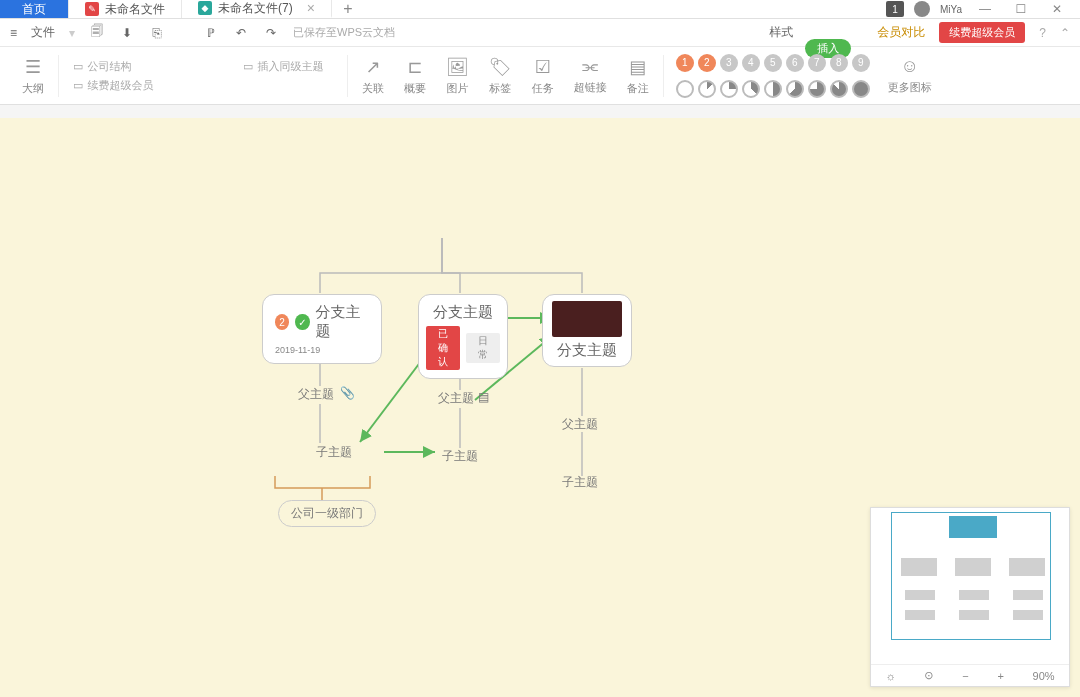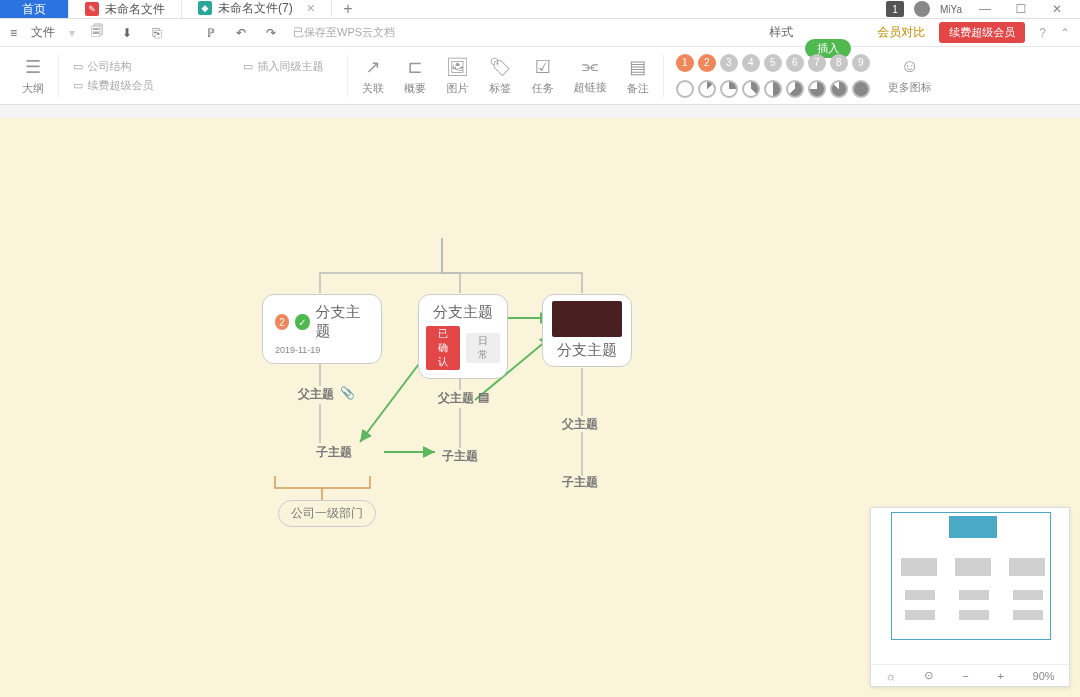--- a/index.html
+++ b/index.html
@@ -41,21 +41,21 @@
   .priority-row { display:flex; flex-direction:column; gap:4px; padding:0 8px;}
 
   
   .canvas { position: absolute; top: 118px; left:0; right:0; bottom:0; background: #faf5da; }
   .node { position: absolute; background: #fff; border: 1px solid #ccc; border-radius: 12px; padding: 8px 12px; font-size: 15px; color: #666; display:flex; flex-direction:column; align-items:center; gap:4px;}
   .node.root { font-size: 22px; border-radius: 6px; padding: 18px 30px; border:2px solid #ccc; color:#888;}
   .node .row1 { display:flex; align-items:center; gap:6px;}
   .mini-badge { width:16px; height:16px; border-radius:50%; color:#fff; font-size:10px; display:flex; align-items:center; justify-content:center;}
   .tag { font-size:10px; padding:1px 12px; border-radius:2px;}
   .datestamp { font-size:9px; color:#888; align-self:flex-start;}
-  .plain { position:absolute; font-size:12px; color:#777;font-weight:bold; }
+  .plain { position:absolute; font-size:12px; color:#777; }
   .summary-node { position:absolute; border:1px solid #ccc; border-radius:14px; padding:4px 12px; font-size:12px; color:#777; background:#faf5da;}
   .img-thumb { width:70px; height:36px; background:#4a1f1f; border-radius:2px;}
 
   .minimap { position:absolute; right:10px; bottom:10px; width:200px; height:180px; background:#fff; border:1px solid #ddd; box-shadow:0 1px 4px rgba(0,0,0,.1); }
   .minimap .footer { position:absolute; bottom:4px; left:0; right:0; display:flex; justify-content:space-around; align-items:center; font-size:11px; color:#888; border-top:1px solid #eee; padding-top:4px;}
   .mm-shape { position:absolute; background:#d0d0d0;}
 
   svg.lines { position:absolute; top:0; left:0; width:100%; height:100%; pointer-events:none;}
 </style>
 </head>

